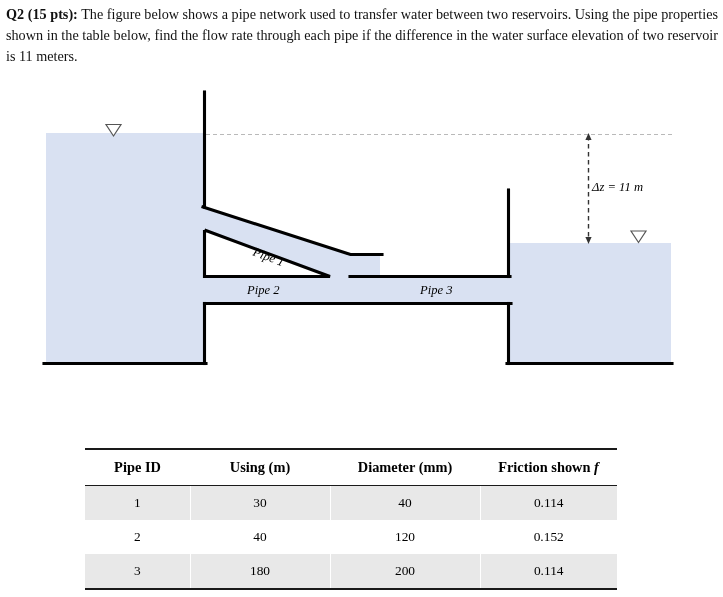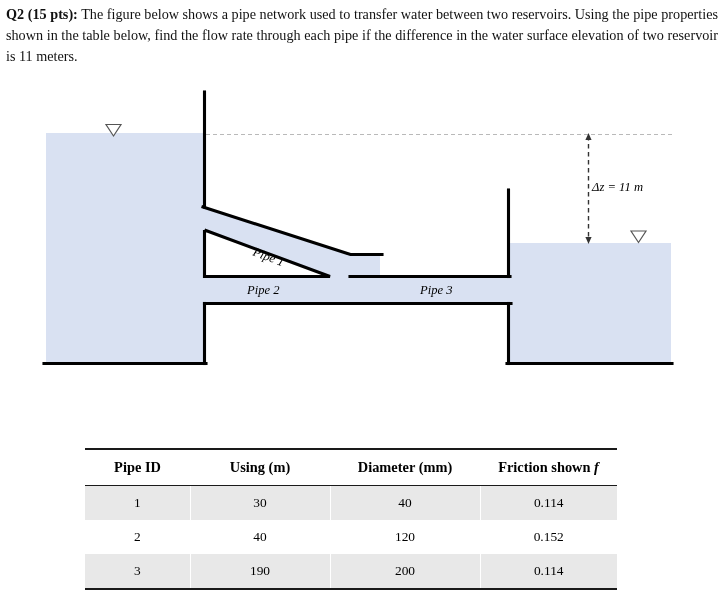--- a/index.html
+++ b/index.html
@@ -175,19 +175,19 @@
         <td>0.114</td>
       </tr>
       <tr class="plain">
         <td>2</td>
         <td>40</td>
         <td>120</td>
         <td>0.152</td>
       </tr>
       <tr class="shaded">
         <td>3</td>
-        <td>190</td>
+        <td>180</td>
         <td>200</td>
         <td>0.114</td>
       </tr>
     </tbody>
   </table>
 </div>
 
 </body></html>

